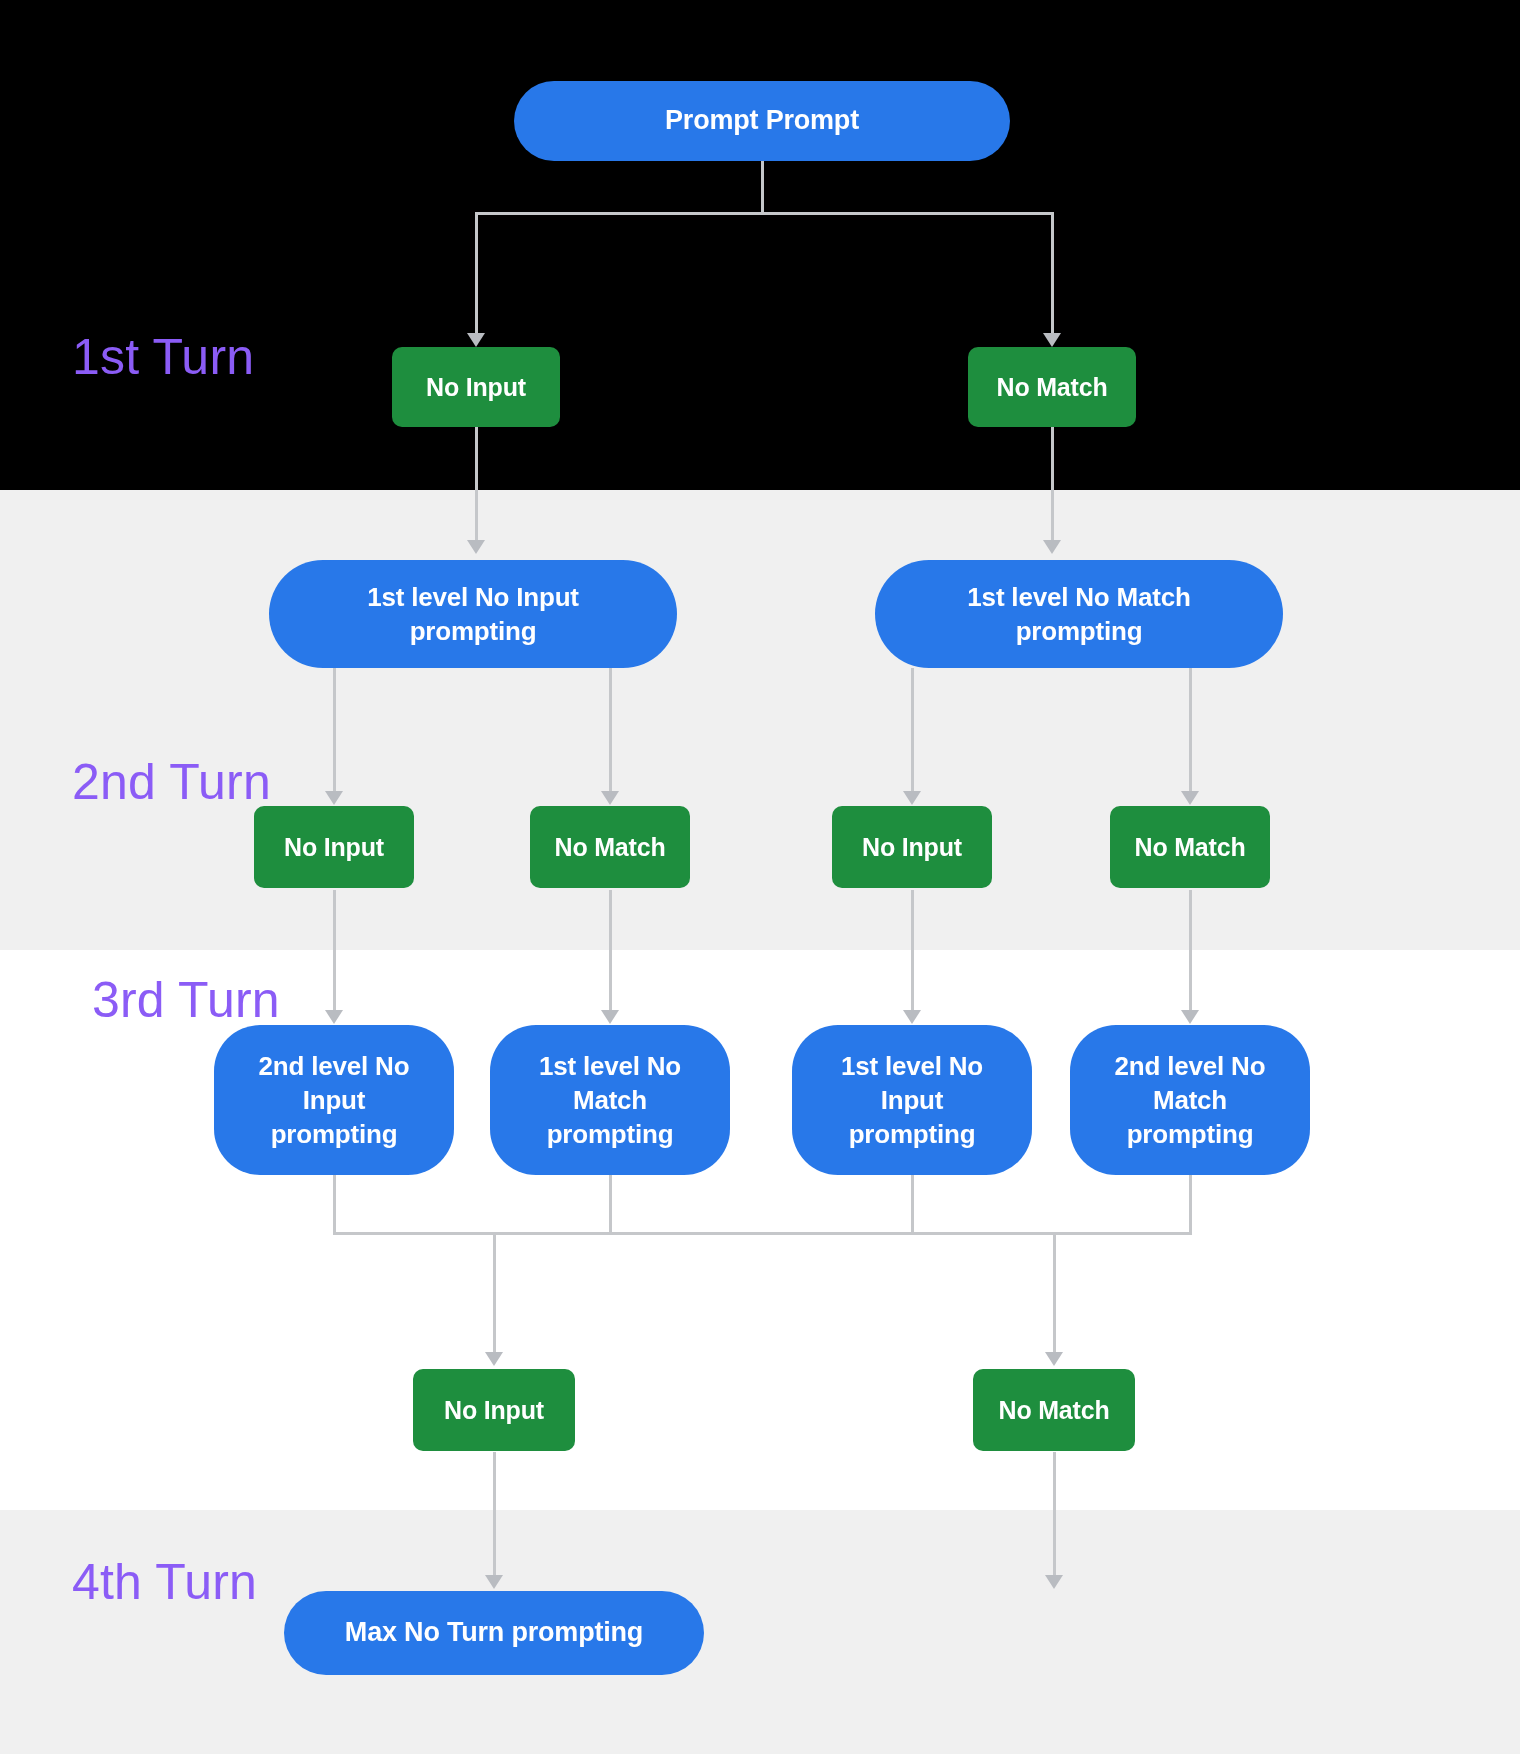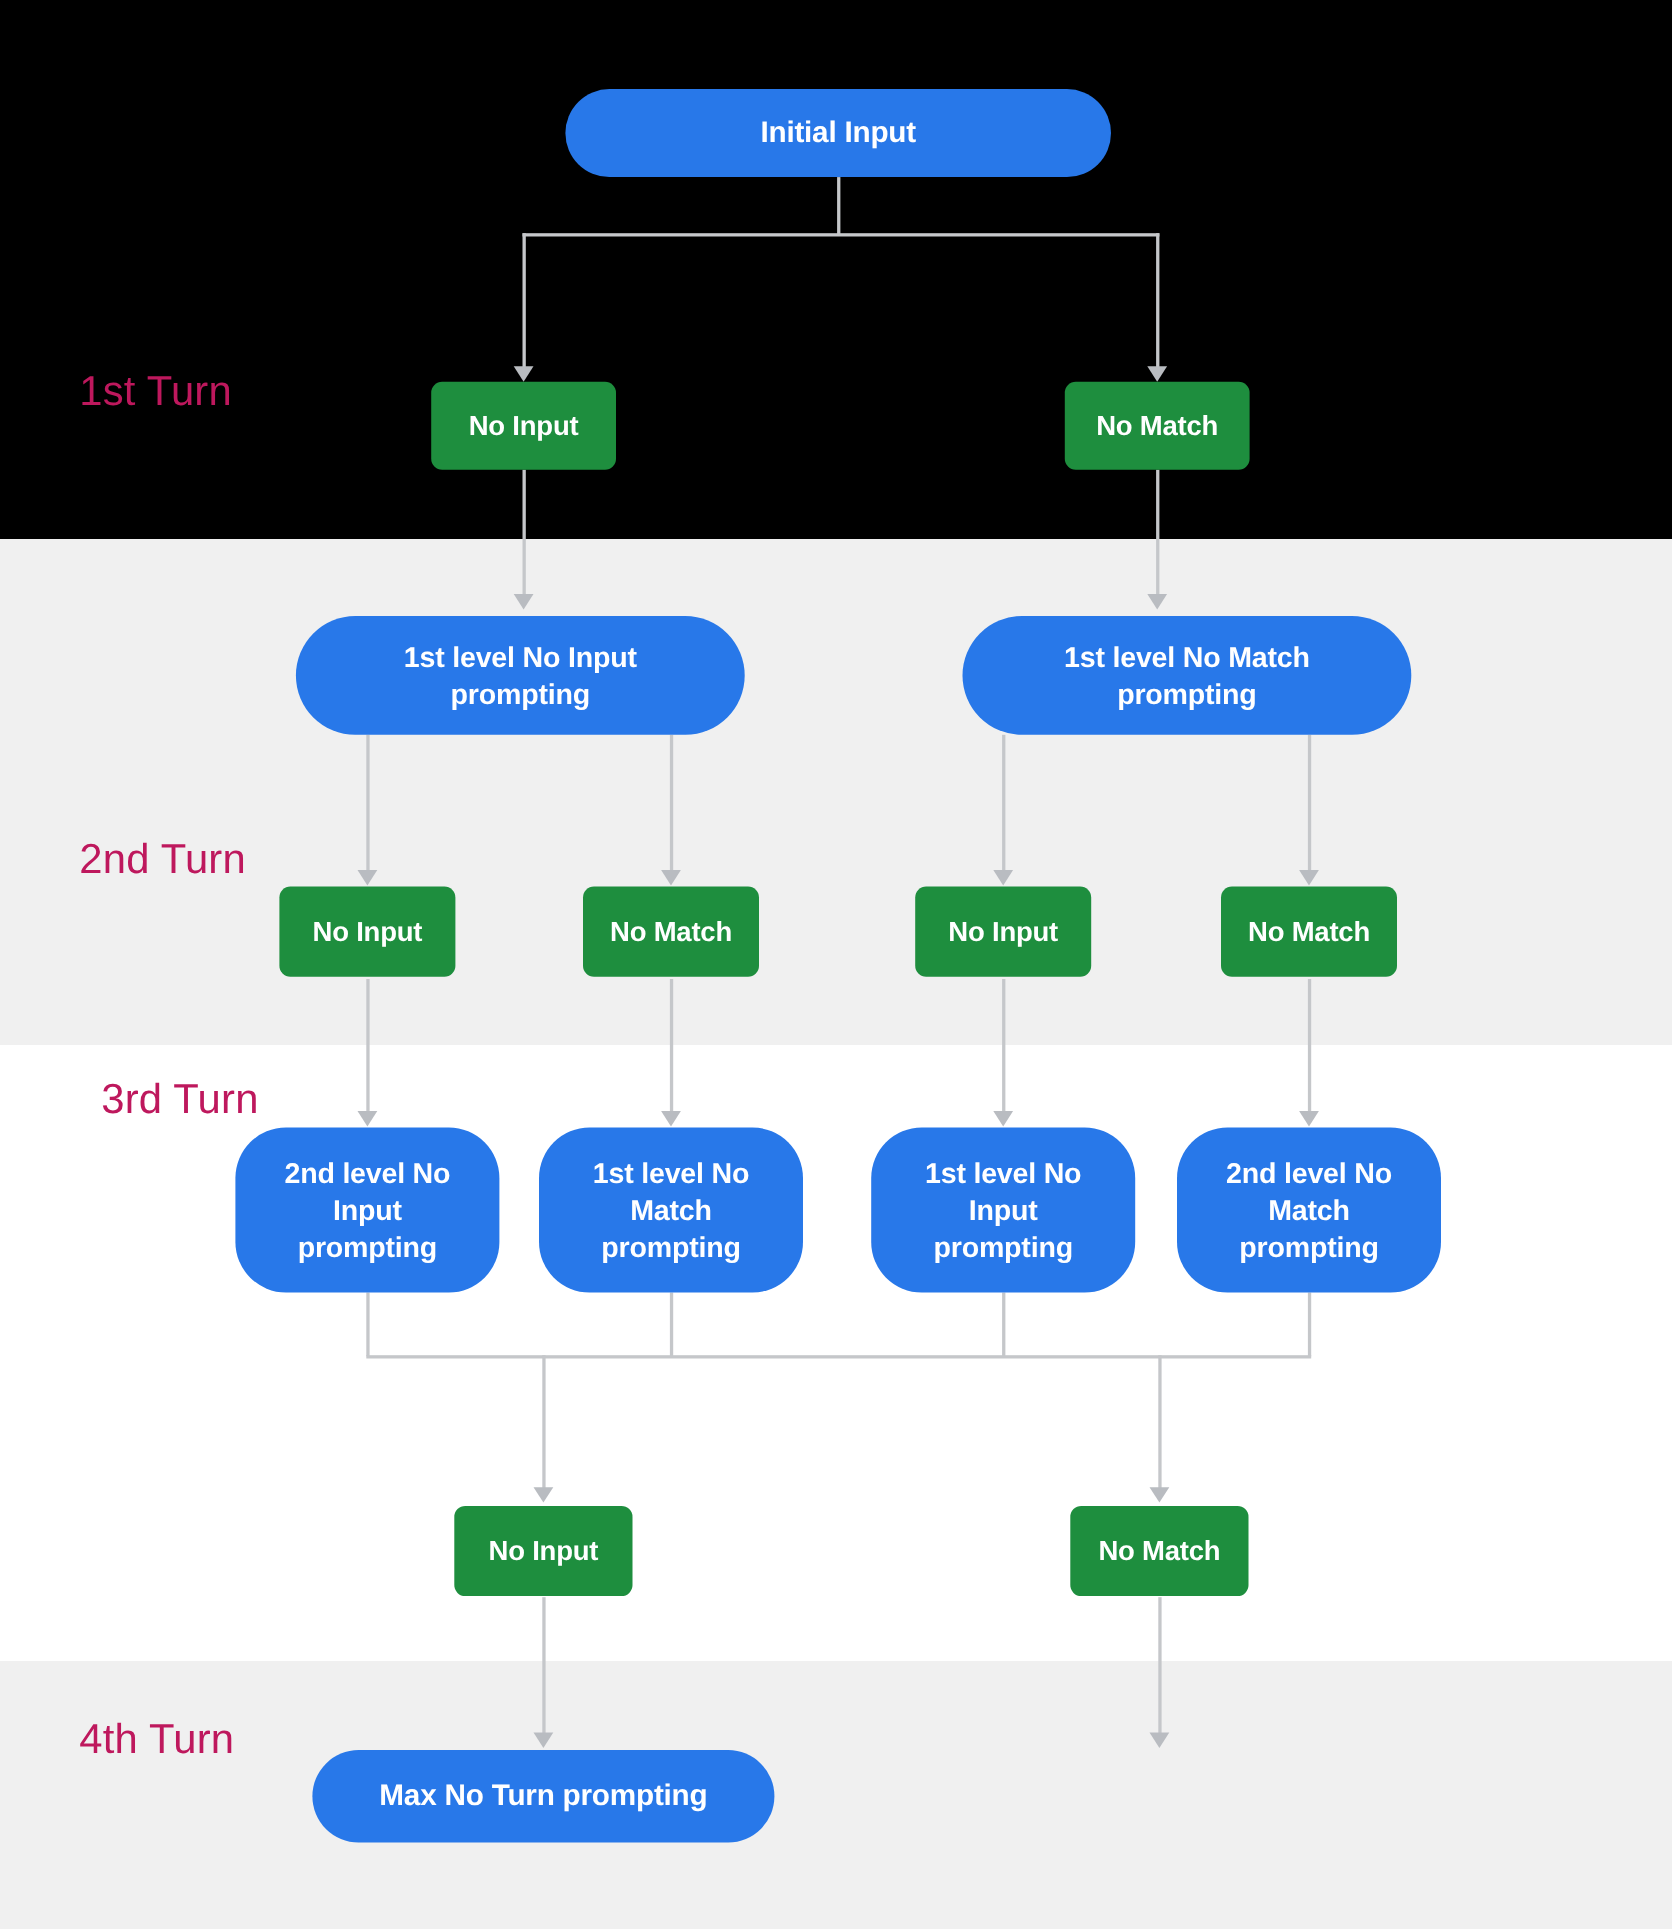--- a/index.html
+++ b/index.html
@@ -41,21 +41,21 @@
   .n-g1 { width: 168px; height: 80px; font-size: 25px; }
   .n-p2 { width: 408px; height: 108px; border-radius: 54px; font-size: 26px; justify-content: center; }
   .n-g2 { width: 160px; height: 82px; font-size: 25px; }
   .n-p3 { width: 240px; height: 150px; border-radius: 46px; font-size: 26px; }
   .n-g3 { width: 162px; height: 82px; font-size: 25px; }
   .n-p4 { width: 420px; height: 84px; border-radius: 42px; font-size: 27px; }
 
   .turn-label {
     position: absolute; left: 72px; z-index: 2;
     transform: translateY(-50%);
-    font-size: 38px; font-weight: 400; color: #be185d;
+    font-size: 50px; font-weight: 400; color: #8b5cf6;
     letter-spacing: 0.2px; white-space: nowrap;
   }
 </style>
 </head>
 <body>
 
 <div id="canvas">
 
   <div class="band band-black"></div>
   <div class="band band-gray1"></div>
@@ -106,21 +106,21 @@
   <div class="arrowhead" style="left:485px; top:1575px;"></div>
   <div class="vline" style="left:1052.5px; top:1452px; height:124px;"></div>
   <div class="arrowhead" style="left:1045px; top:1575px;"></div>
 
   <div class="turn-label" style="top:357px;">1st Turn</div>
   <div class="turn-label" style="top:782px;">2nd Turn</div>
   <div class="turn-label" style="top:1000px;margin-left:20px;">3rd Turn</div>
   <div class="turn-label" style="top:1582px;">4th Turn</div>
 
   <div class="node blue n-initial" style="left:762px; top:121px;">
-    <span>Initial Input</span>
+    <span>Prompt Prompt</span>
   </div>
 
   <div class="node green n-g1" style="left:476px; top:387px;">
     <span>No Input</span>
   </div>
   <div class="node green n-g1" style="left:1052px; top:387px;">
     <span>No Match</span>
   </div>
 
   <div class="node blue n-p2" style="left:473px; top:614px;">

